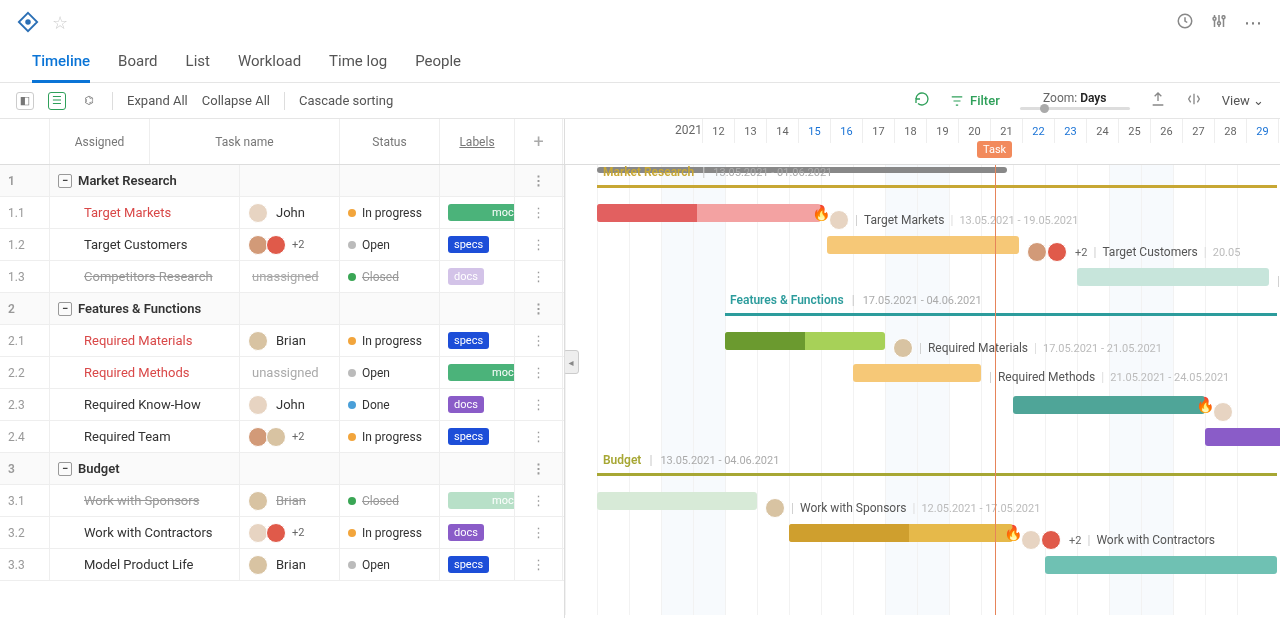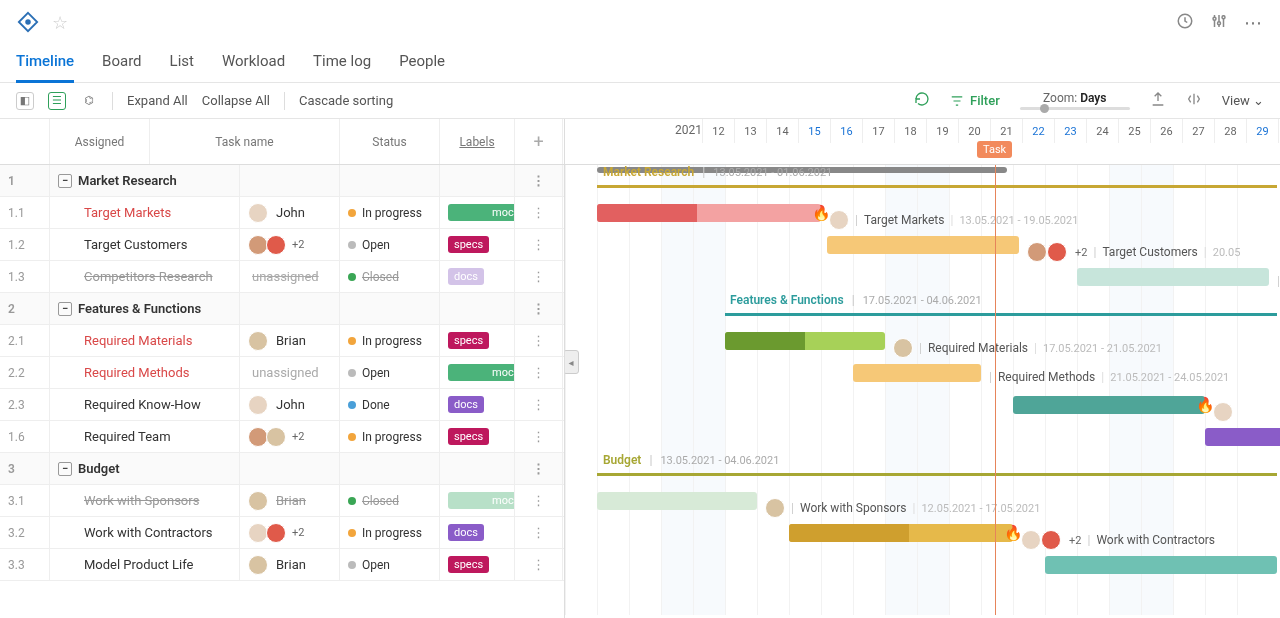--- a/index.html
+++ b/index.html
@@ -7,21 +7,21 @@
 
 .header { display: flex; align-items: center; padding: 10px 16px 6px; gap: 12px; }
 .logo { width: 24px; height: 24px; display:flex; align-items:center; justify-content:center; }
 .title { font-size: 20px; font-weight: 600; }
 .star { color: #ccc; font-size: 18px; cursor: pointer; }
 .header-right { margin-left: auto; display:flex; gap:16px; color:#777; }
 .header-right svg, .header-right span { cursor: pointer; }
 
 .tabs { display:flex; gap: 28px; padding: 0 16px; border-bottom: 1px solid #e5e5e5; margin-top: 4px; }
 .tab { padding: 8px 0 10px; font-size: 15px; color: #555; cursor:pointer; }
-.tab.active { color: #0a74d6; border-bottom: 3px solid #0a74d6; font-weight: 500; margin-bottom:-1px; }
+.tab.active { color: #0a74d6; border-bottom: 3px solid #0a74d6; font-weight: 500; margin-bottom:-1px;margin-left:16px; }
 
 .toolbar { display:flex; align-items:center; gap: 14px; padding: 8px 16px; border-bottom: 1px solid #e5e5e5; font-size: 13px; color:#555; }
 .tb-icon { width:18px; height:18px; display:flex; align-items:center; justify-content:center; border:1px solid #ccc; border-radius:3px; cursor:pointer; font-size:11px; color:#777; }
 .tb-icon.noborder { border:none; }
 .vsep { width:1px; height:18px; background:#ddd; }
 .tb-link { cursor:pointer; }
 .toolbar-right { margin-left:auto; display:flex; align-items:center; gap:20px; }
 .filter { color:#2fa05a; font-weight:500; display:flex; align-items:center; gap:6px; }
 .zoom-label { font-size:12px; color:#666; }
 .zoom-value { font-weight:600; color:#222; }
@@ -52,21 +52,21 @@
 .cell-labels { width:75px; }
 .cell-menu { width:48px; justify-content:center; color:#999; cursor:pointer; }
 .collapse-box { width:14px; height:14px; border:1px solid #999; display:flex; align-items:center; justify-content:center; font-size:11px; line-height:1; cursor:pointer; border-radius:2px; }
 .indent { display:inline-block; }
 .status-dot { width:8px; height:8px; border-radius:50%; display:inline-block; }
 .avatar { width:20px; height:20px; border-radius:50%; background:#ddd; display:inline-flex; align-items:center; justify-content:center; font-size:10px; color:#555; border:1px solid #fff; }
 .avatar + .avatar { margin-left:-6px; }
 .plus-count { font-size:11px; color:#666; margin-left:2px; }
 .badge { font-size:11px; padding:2px 6px; border-radius:3px; color:#fff; }
 .badge-mockup { background:#4bb37a;padding-left:44px; }
-.badge-specs { background:#be185d; }
+.badge-specs { background:#1d4ed8; }
 .badge-docs { background:#8a5cc8; }
 .badge-mockup.faded { background:#b8e0c8; color:#fff; }
 .badge-docs.faded { background:#d3c3e8; }
 
 .timeline { flex:1; position:relative; overflow:hidden; }
 .tl-header { height:46px; border-bottom:1px solid #ddd; display:flex; }
 .tl-year { height:22px; display:flex; align-items:center; padding-left:110px; font-size:12px; color:#666; }
 .tl-days { display:flex; height:24px; }
 .day { width:32px; text-align:center; font-size:11px; color:#666; border-left:1px solid #eee; display:flex; align-items:center; justify-content:center; }
 .day.weekend { color:#1a73d6; }
@@ -301,21 +301,21 @@
           <div class="cell cell-status">
             <span class="status-dot" style="background: rgb(74, 159, 216);"></span>
             <span>Done</span>
           </div>
           <div class="cell cell-labels">
             <span class="badge badge-docs">docs</span>
           </div>
           <div class="cell cell-menu">⋮</div>
         </div>
         <div class="row">
-          <div class="cell cell-idx">1.6</div>
+          <div class="cell cell-idx">2.4</div>
           <div class="cell cell-name">
             <span class="indent" style="width: 20px;"></span>
             <span class="task-text">Required Team</span>
           </div>
           <div class="cell cell-assigned">
             <span class="avatar" style="background: rgb(210, 154, 120);"></span>
             <span class="avatar" style="background: rgb(216, 195, 162);"></span>
             <span class="plus-count">+2</span>
           </div>
           <div class="cell cell-status">

